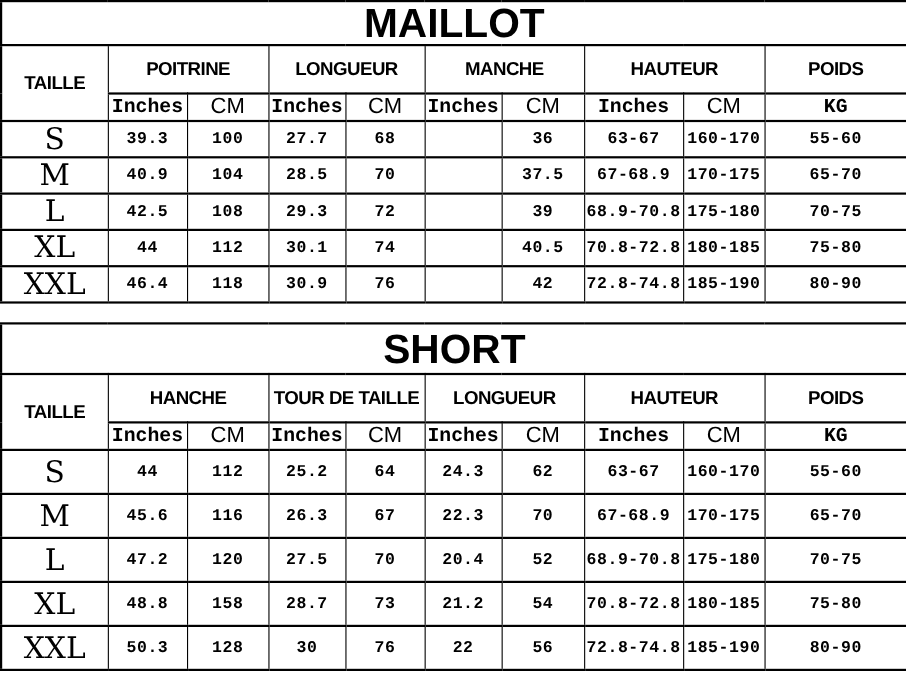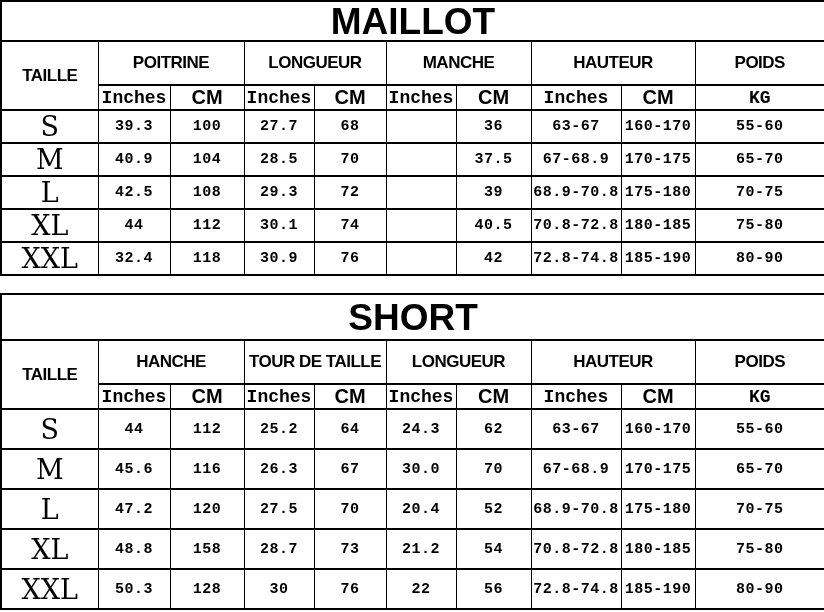--- a/index.html
+++ b/index.html
@@ -51,21 +51,21 @@
     line-height: 1.15;
     white-space: normal;
   }
   .sub-inches {
     font-family: "Liberation Mono", monospace;
     font-weight: 700;
     font-size: 18px;
   }
   .sub-cm {
     font-family: "Liberation Sans", sans-serif;
-    font-weight: 700;
+    font-weight: 400;
     font-size: 20px;
   }
   .sub-kg {
     font-family: "Liberation Mono", monospace;
     font-weight: 700;
     font-size: 18px;
   }
   .size-cell {
     font-family: "DejaVu Serif", "Liberation Serif", serif;
     font-weight: 400;
@@ -173,21 +173,21 @@
       <td class="val">30.1</td>
       <td class="val">74</td>
       <td class="val"></td>
       <td class="val">40.5</td>
       <td class="val">70.8-72.8</td>
       <td class="val">180-185</td>
       <td class="val">75-80</td>
     </tr>
     <tr class="row-data">
       <td class="size-cell">XXL</td>
-      <td class="val">32.4</td>
+      <td class="val">46.4</td>
       <td class="val">118</td>
       <td class="val">30.9</td>
       <td class="val">76</td>
       <td class="val"></td>
       <td class="val">42</td>
       <td class="val">72.8-74.8</td>
       <td class="val">185-190</td>
       <td class="val">80-90</td>
     </tr>
   </tbody>
@@ -240,21 +240,21 @@
       <td class="val">63-67</td>
       <td class="val">160-170</td>
       <td class="val">55-60</td>
     </tr>
     <tr class="row-data">
       <td class="size-cell">M</td>
       <td class="val">45.6</td>
       <td class="val">116</td>
       <td class="val">26.3</td>
       <td class="val">67</td>
-      <td class="val">30.0</td>
+      <td class="val">22.3</td>
       <td class="val">70</td>
       <td class="val">67-68.9</td>
       <td class="val">170-175</td>
       <td class="val">65-70</td>
     </tr>
     <tr class="row-data">
       <td class="size-cell">L</td>
       <td class="val">47.2</td>
       <td class="val">120</td>
       <td class="val">27.5</td>

